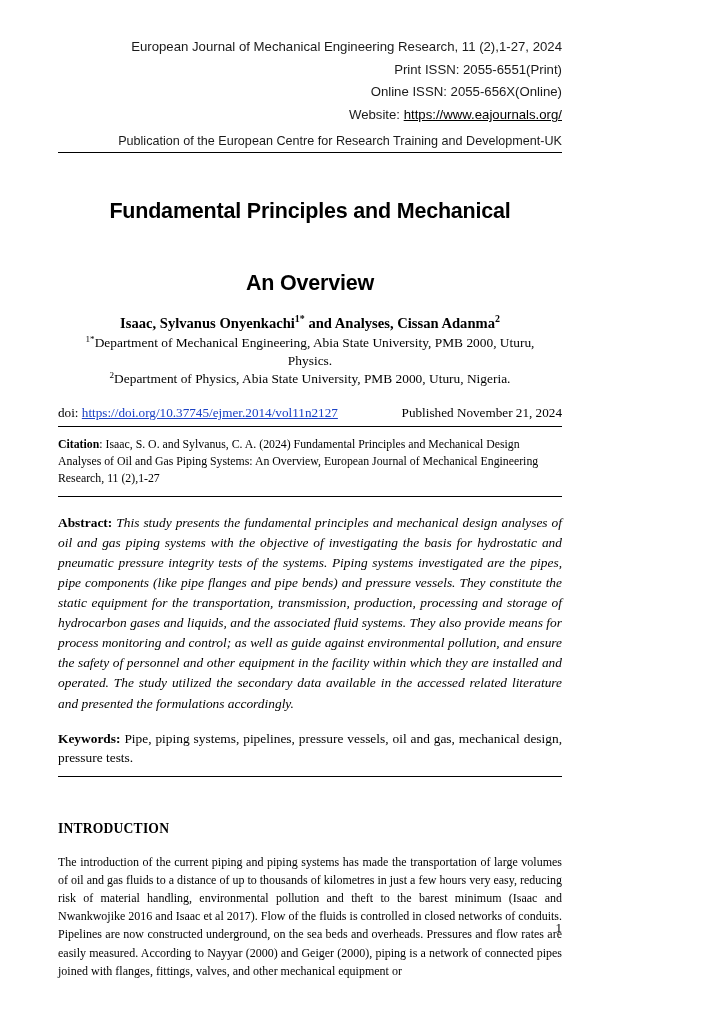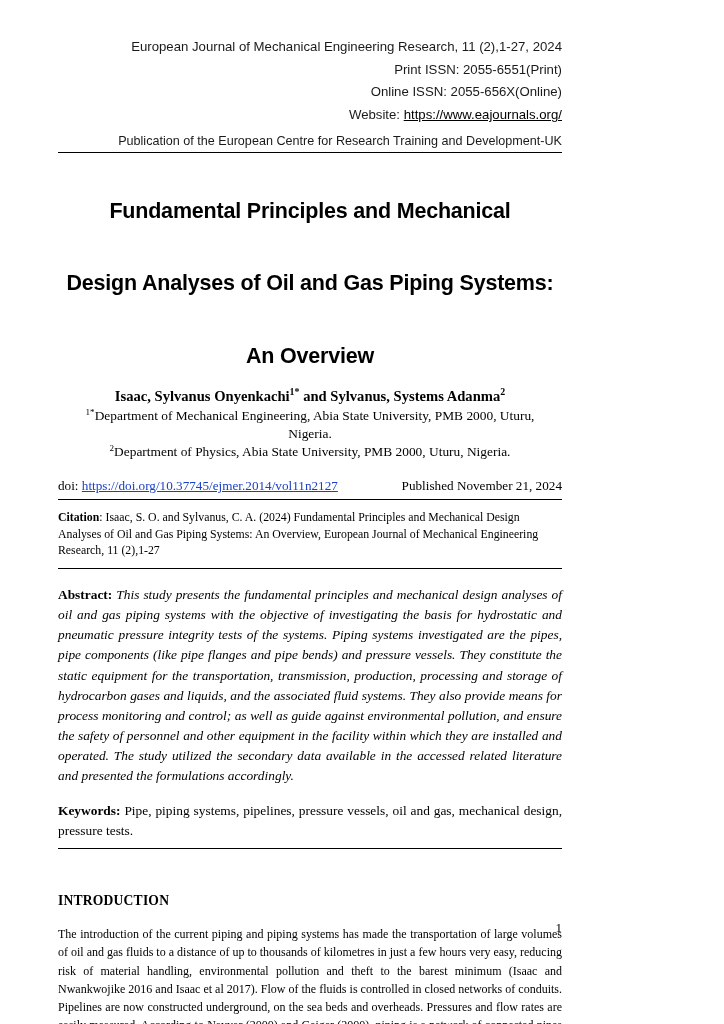--- a/index.html
+++ b/index.html
@@ -176,29 +176,28 @@
     <span class="line">European Journal of Mechanical Engineering Research, 11 (2),1-27, 2024</span>
     <span class="line">Print ISSN: 2055-6551(Print)</span>
     <span class="line">Online ISSN: 2055-656X(Online)</span>
     <span class="line"><span>Website: </span><a class="link" href="#">https://www.eajournals.org/</a></span>
   </div>
 
   <div class="pub-line">Publication of the European Centre for Research Training and Development-UK</div>
 
   <div class="title">
     <span class="tl">Fundamental Principles and Mechanical</span>
-    <span class="tl">Design Analyses of Oil and Gas Piping Systems:</span>
     <span class="tl">An Overview</span>
   </div>
 
-  <div class="authors"><span>Isaac, Sylvanus Onyenkachi</span><sup>1*</sup><span> and Sylvanus, Systems Adanma</span><sup>2</sup></div>
+  <div class="authors"><span>Isaac, Sylvanus Onyenkachi</span><sup>1*</sup><span> and Analyses, Cissan Adanma</span><sup>2</sup></div>
 
   <div class="affils">
     <span class="af"><sup>1*</sup><span>Department of Mechanical Engineering, Abia State University, PMB 2000, Uturu,</span></span>
-    <span class="af">Nigeria.</span>
+    <span class="af">Physics.</span>
     <span class="af"><sup>2</sup><span>Department of Physics, Abia State University, PMB 2000, Uturu, Nigeria.</span></span>
   </div>
 
   <div class="doi-row">
     <div class="doi-left"><span>doi: </span><a class="doi-link" href="#">https://doi.org/10.37745/ejmer.2014/vol11n2127</a></div>
     <div class="doi-right">Published November 21, 2024</div>
   </div>
 
   <div class="citation"><b>Citation</b><span>: Isaac, S. O. and Sylvanus, C. A. (2024) Fundamental Principles and Mechanical Design Analyses of Oil and Gas Piping Systems: An Overview, European Journal of Mechanical Engineering Research, 11 (2),1-27</span></div>
 

